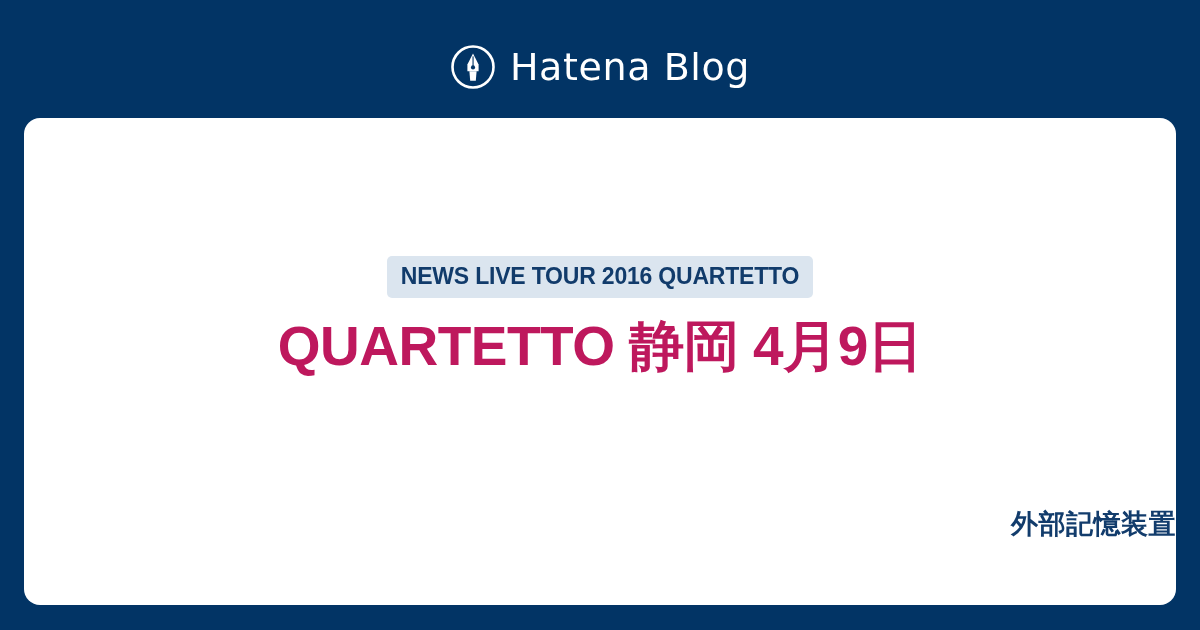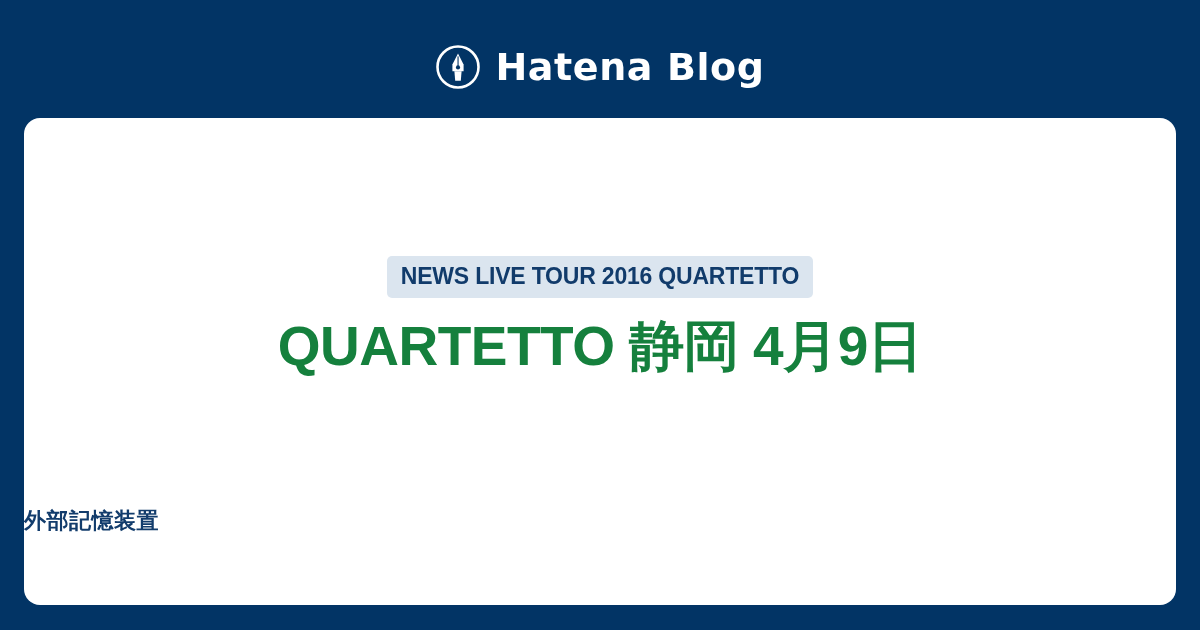--- a/index.html
+++ b/index.html
@@ -32,21 +32,21 @@
   .brand-logo {
     width:46px;
     height:46px;
     flex:0 0 46px;
     display:block;
   }
 
   .brand-name {
     color:#ffffff;
     font-size:38px;
-    font-weight:700;
+    font-weight:400;
     letter-spacing:0.6px;
     line-height:1;
     font-family:"DejaVu Sans","Liberation Sans",sans-serif;
     white-space:nowrap;
   }
 
   
   .card {
     position:absolute;
     left:24px;
@@ -85,38 +85,38 @@
     letter-spacing:-0.2px;
   }
 
   
   .entry-title {
     position:absolute;
     top:197px;
     left:0;
     width:100%;
     text-align:center;
-    color:#15803d;
+    color:#be185d;
     font-size:55px;
     font-weight:700;
     line-height:1.15;
     letter-spacing:-0.5px;
     padding:0 40px;
     white-space:nowrap;
   }
 
   
   .blog-name {
     position:absolute;
     top:390px;
     left:0;
     width:100%;
-    text-align:left;
+    text-align:right;
     color:#123c6c;
-    font-size:22px;
+    font-size:27px;
     font-weight:700;
     line-height:1.2;
     letter-spacing:0.5px;
   }
 </style>
 </head>
 <body>
 
 <div class="brand">
   <span class="brand-logo">

